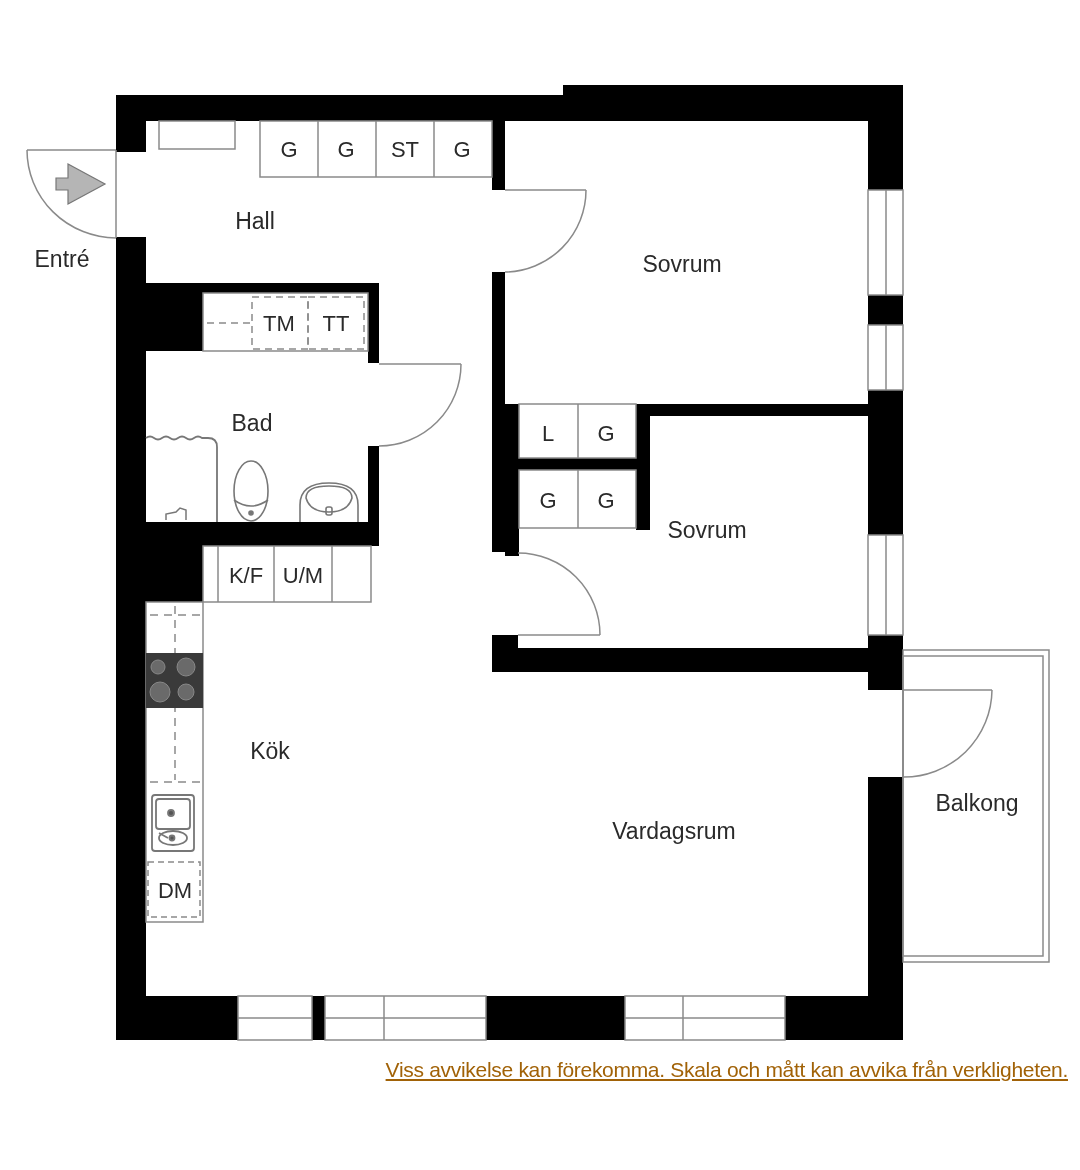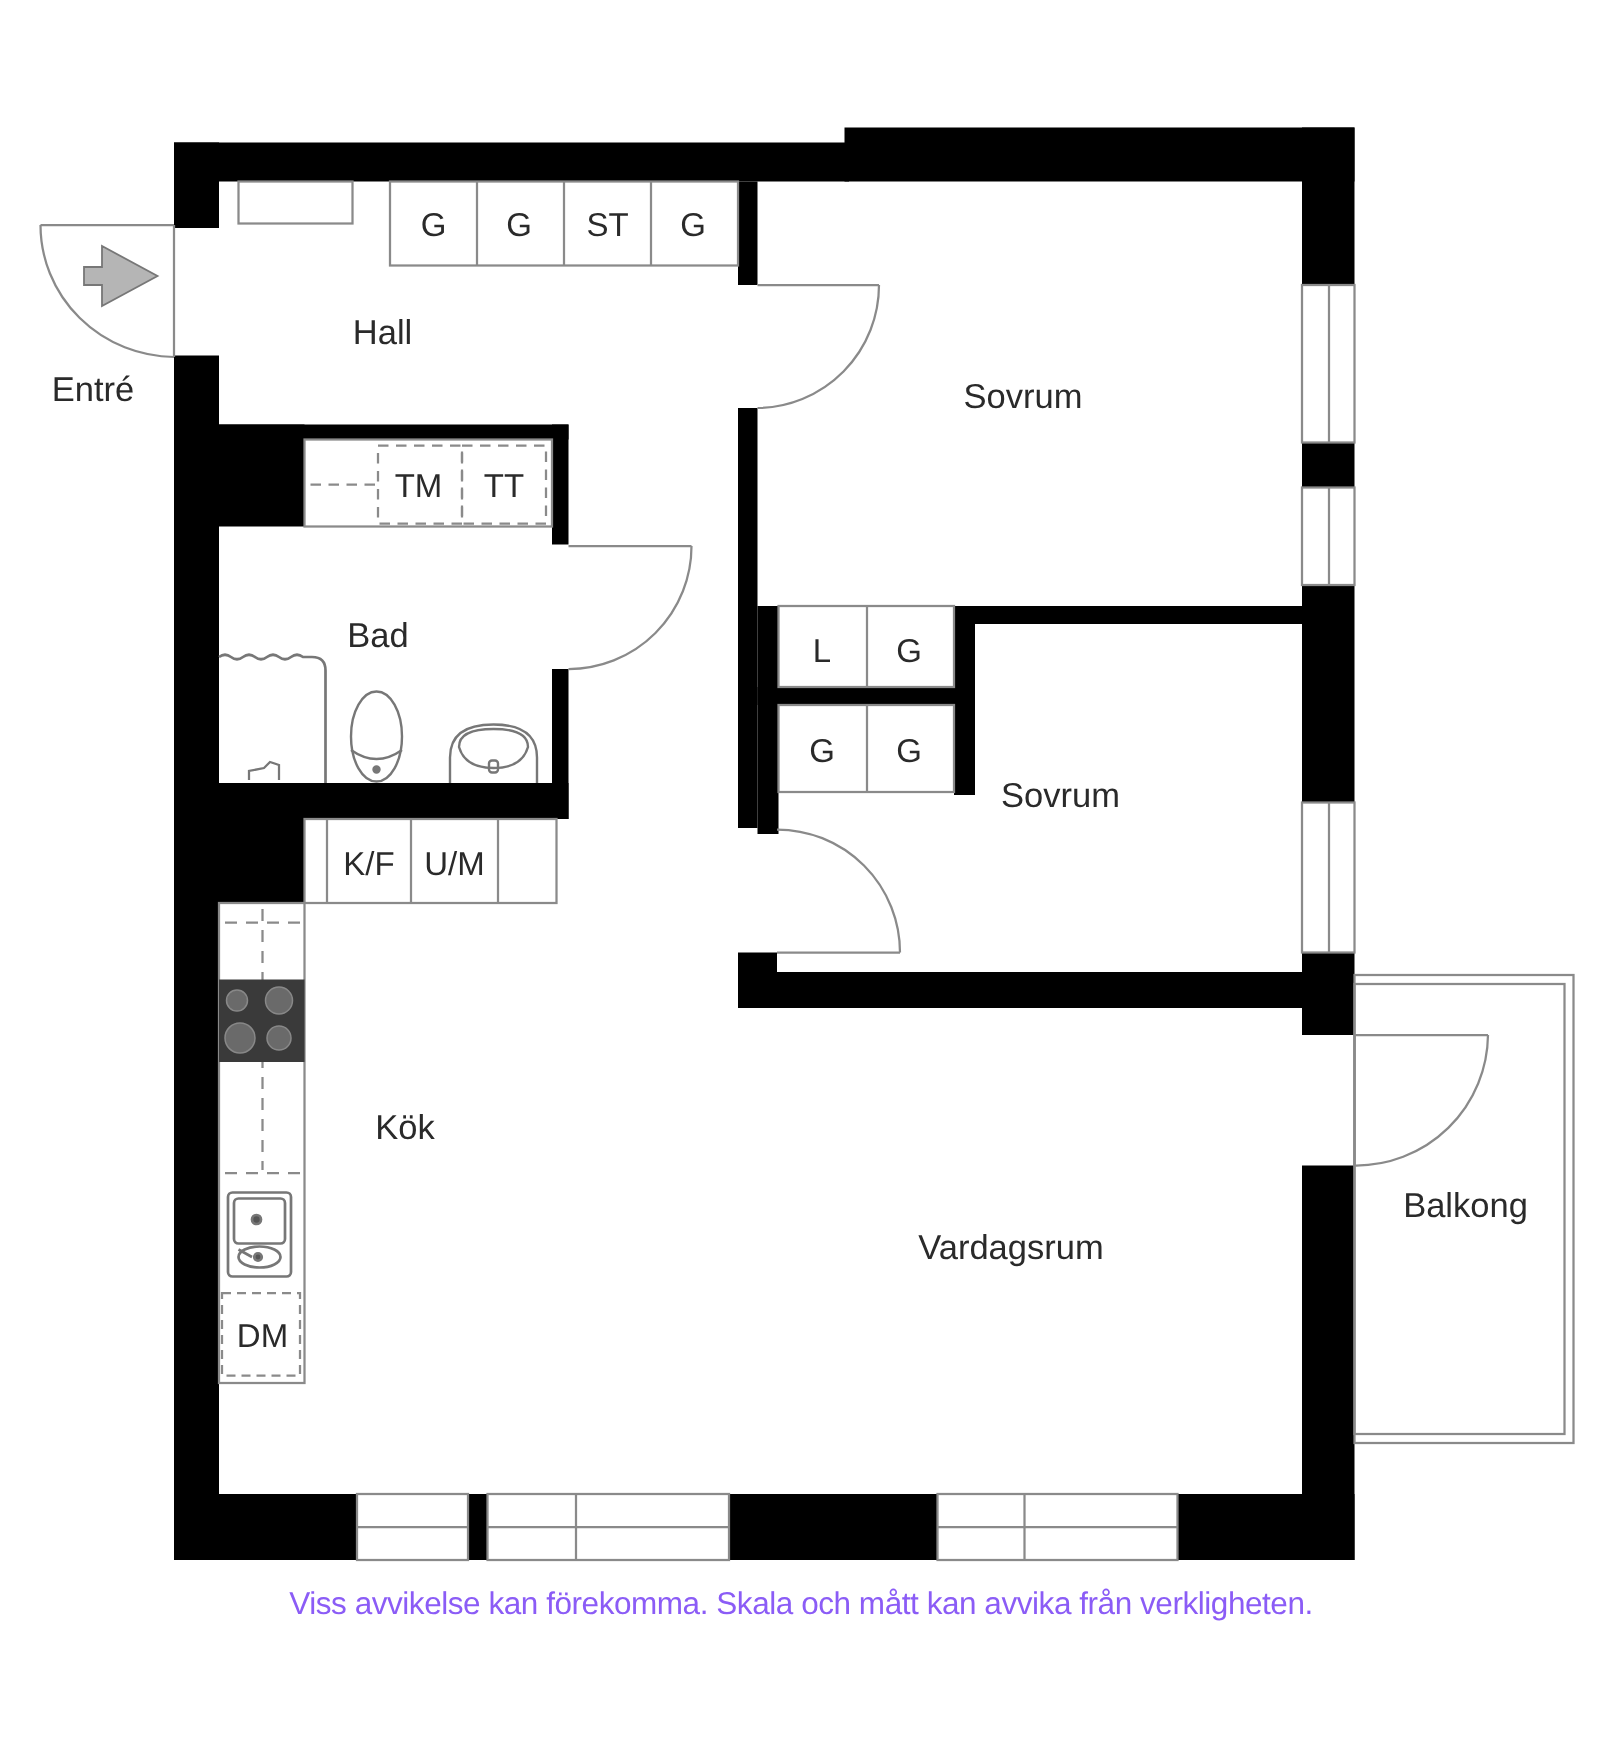--- a/index.html
+++ b/index.html
@@ -2,23 +2,23 @@
 <html><head>
 <meta charset="utf-8">
 <style>
   html, body { margin: 0; padding: 0; background: #ffffff; }
   body { width: 1080px; height: 1170px; position: relative; overflow: hidden;
          font-family: "Liberation Sans", sans-serif; }
   #plan { position: absolute; left: 0; top: 0; }
   .lbl { font-family: "Liberation Sans", sans-serif; fill: #2a2a2a; }
   .room { font-size: 23px; }
   .cab { font-size: 22px; }
-  #disclaimer { position: absolute; left: 0; width: 1068px; top: 1058px; text-align: center;
-                font-size: 21px; color: #8b5cf6; font-family: "Liberation Sans", sans-serif;
-                letter-spacing: -0.3px; }
+  #disclaimer { position: absolute; left: 0; width: 1068px; top: 1058px; text-align: right;
+                font-size: 21px; color: #a16207; font-family: "Liberation Sans", sans-serif;
+                letter-spacing: -0.3px; text-decoration: underline; }
 </style>
 </head>
 <body>
 
 <svg id="plan" width="1080" height="1170" viewBox="0 0 1080 1170" xmlns="http://www.w3.org/2000/svg">
 
   <g fill="#000">
 
     <rect x="116" y="95" width="450" height="26"></rect>
     <rect x="563" y="85" width="340" height="36"></rect>

